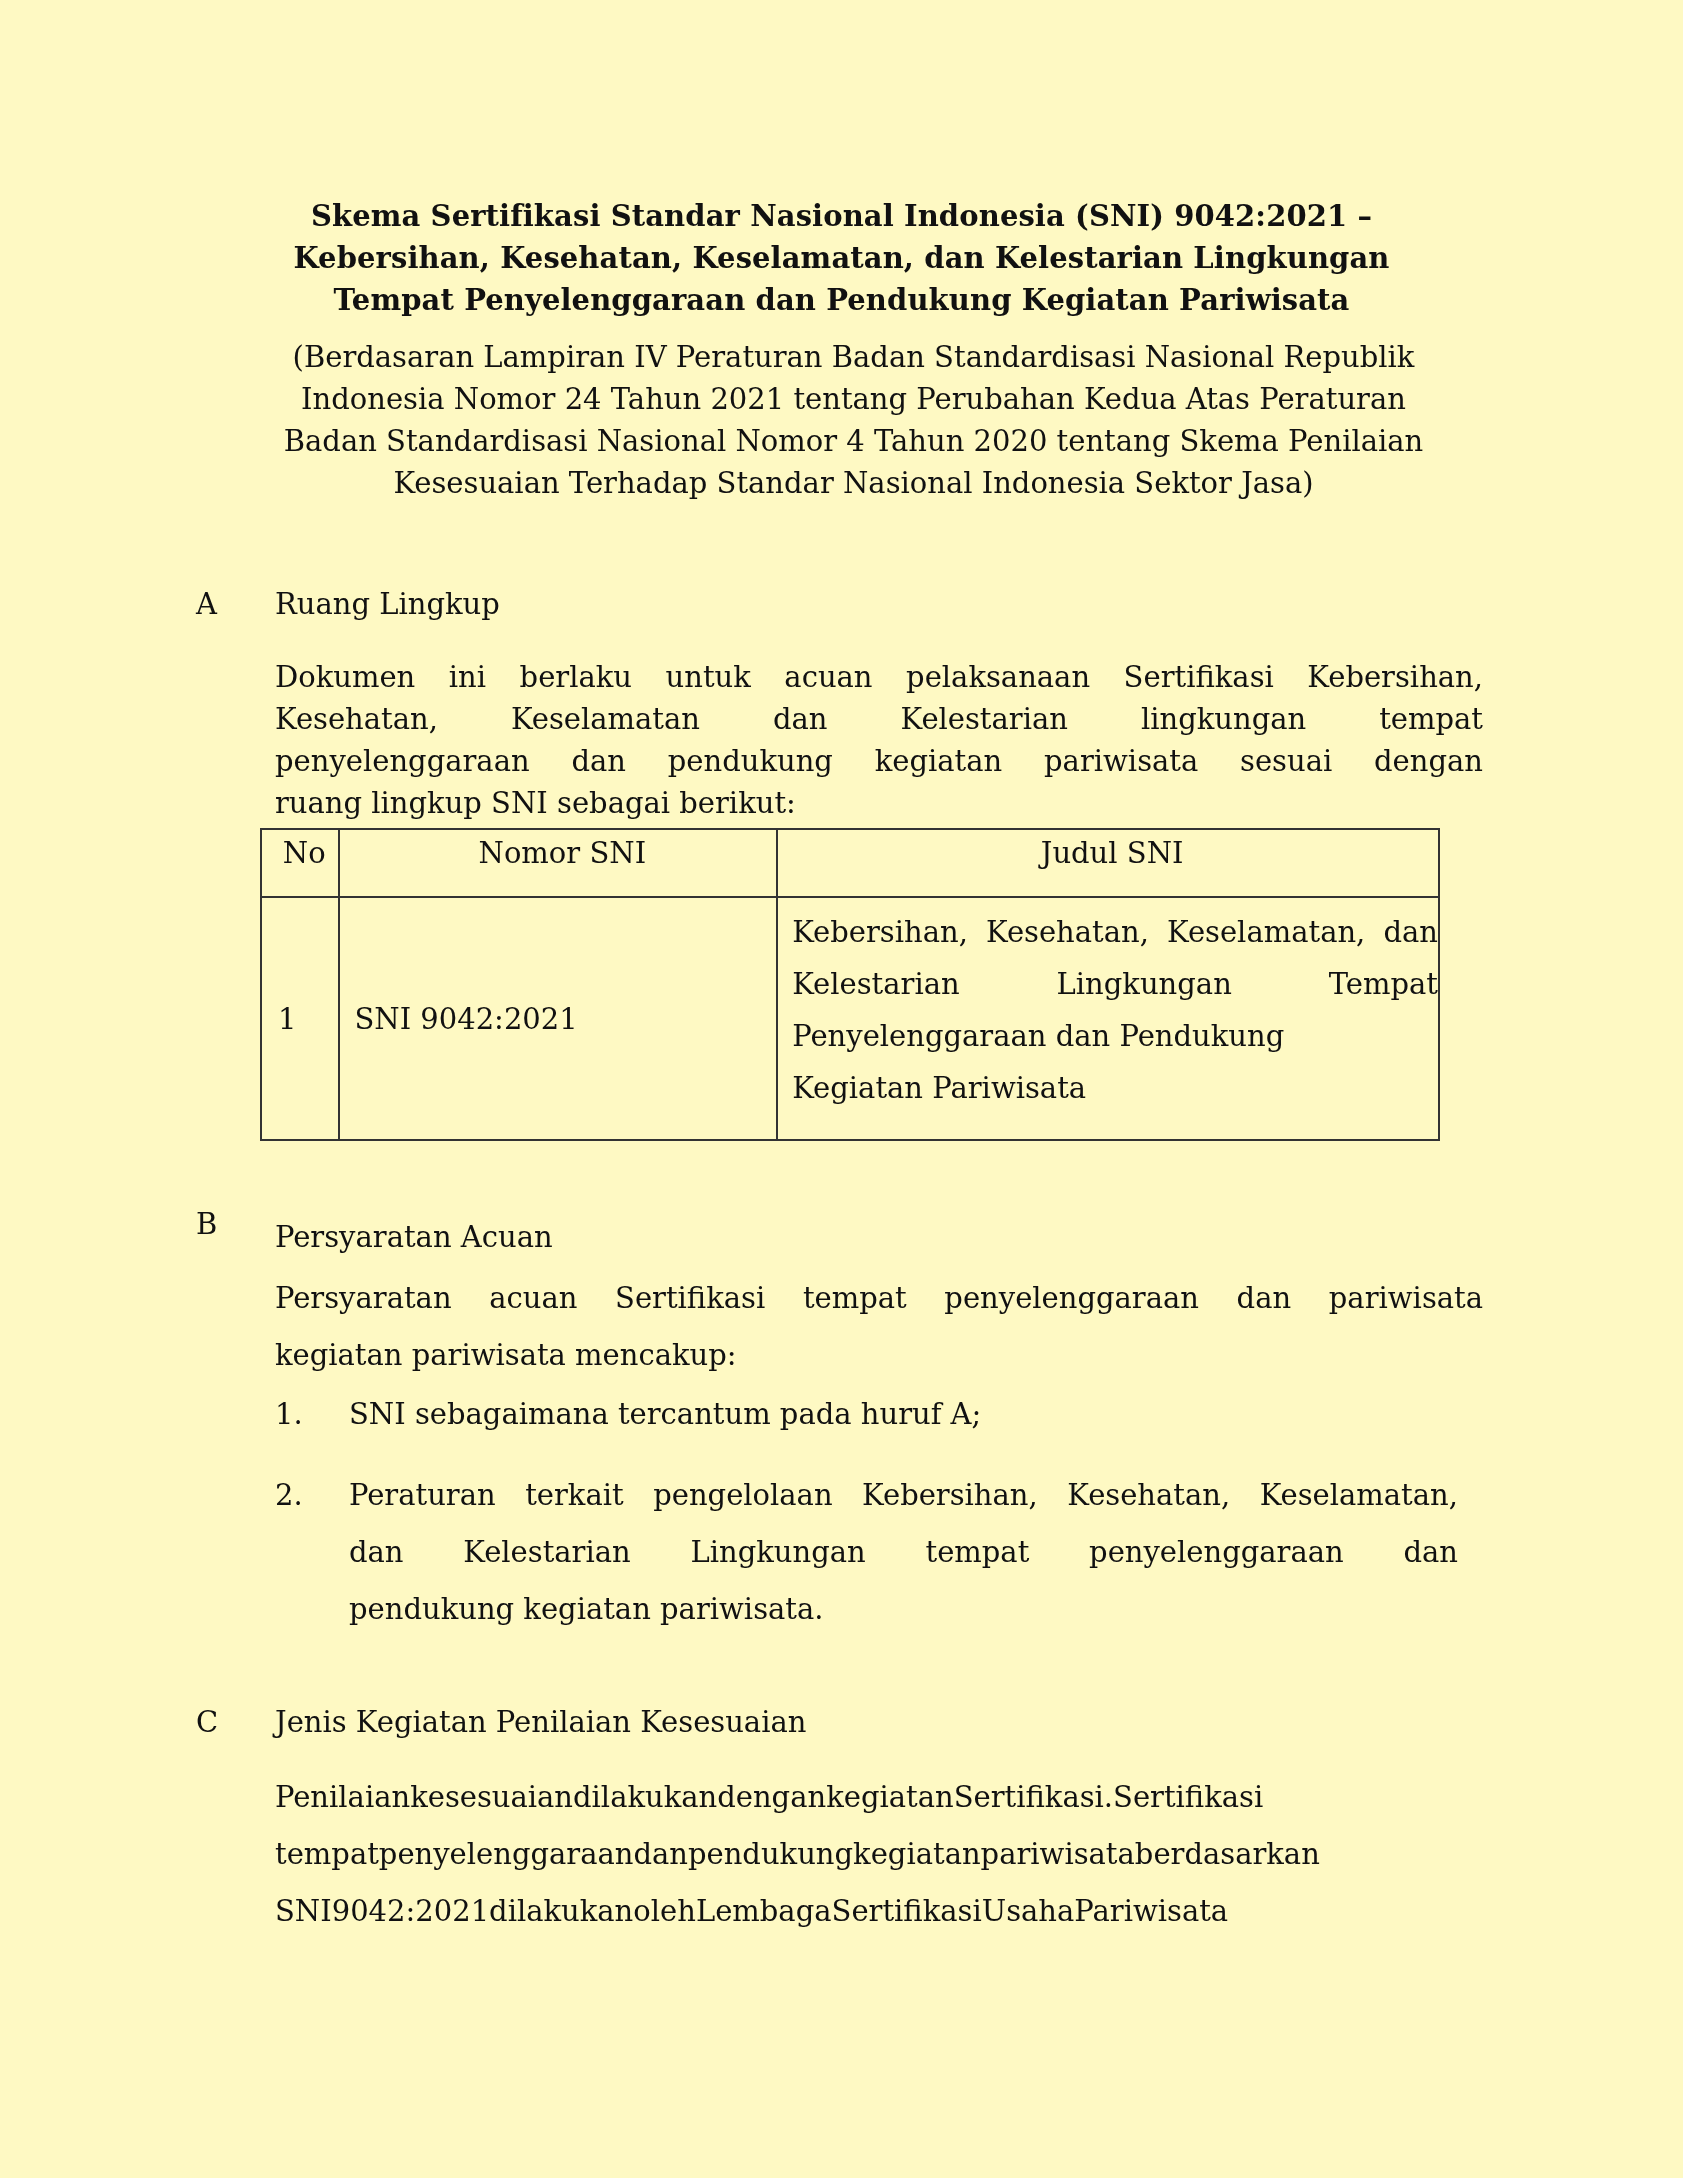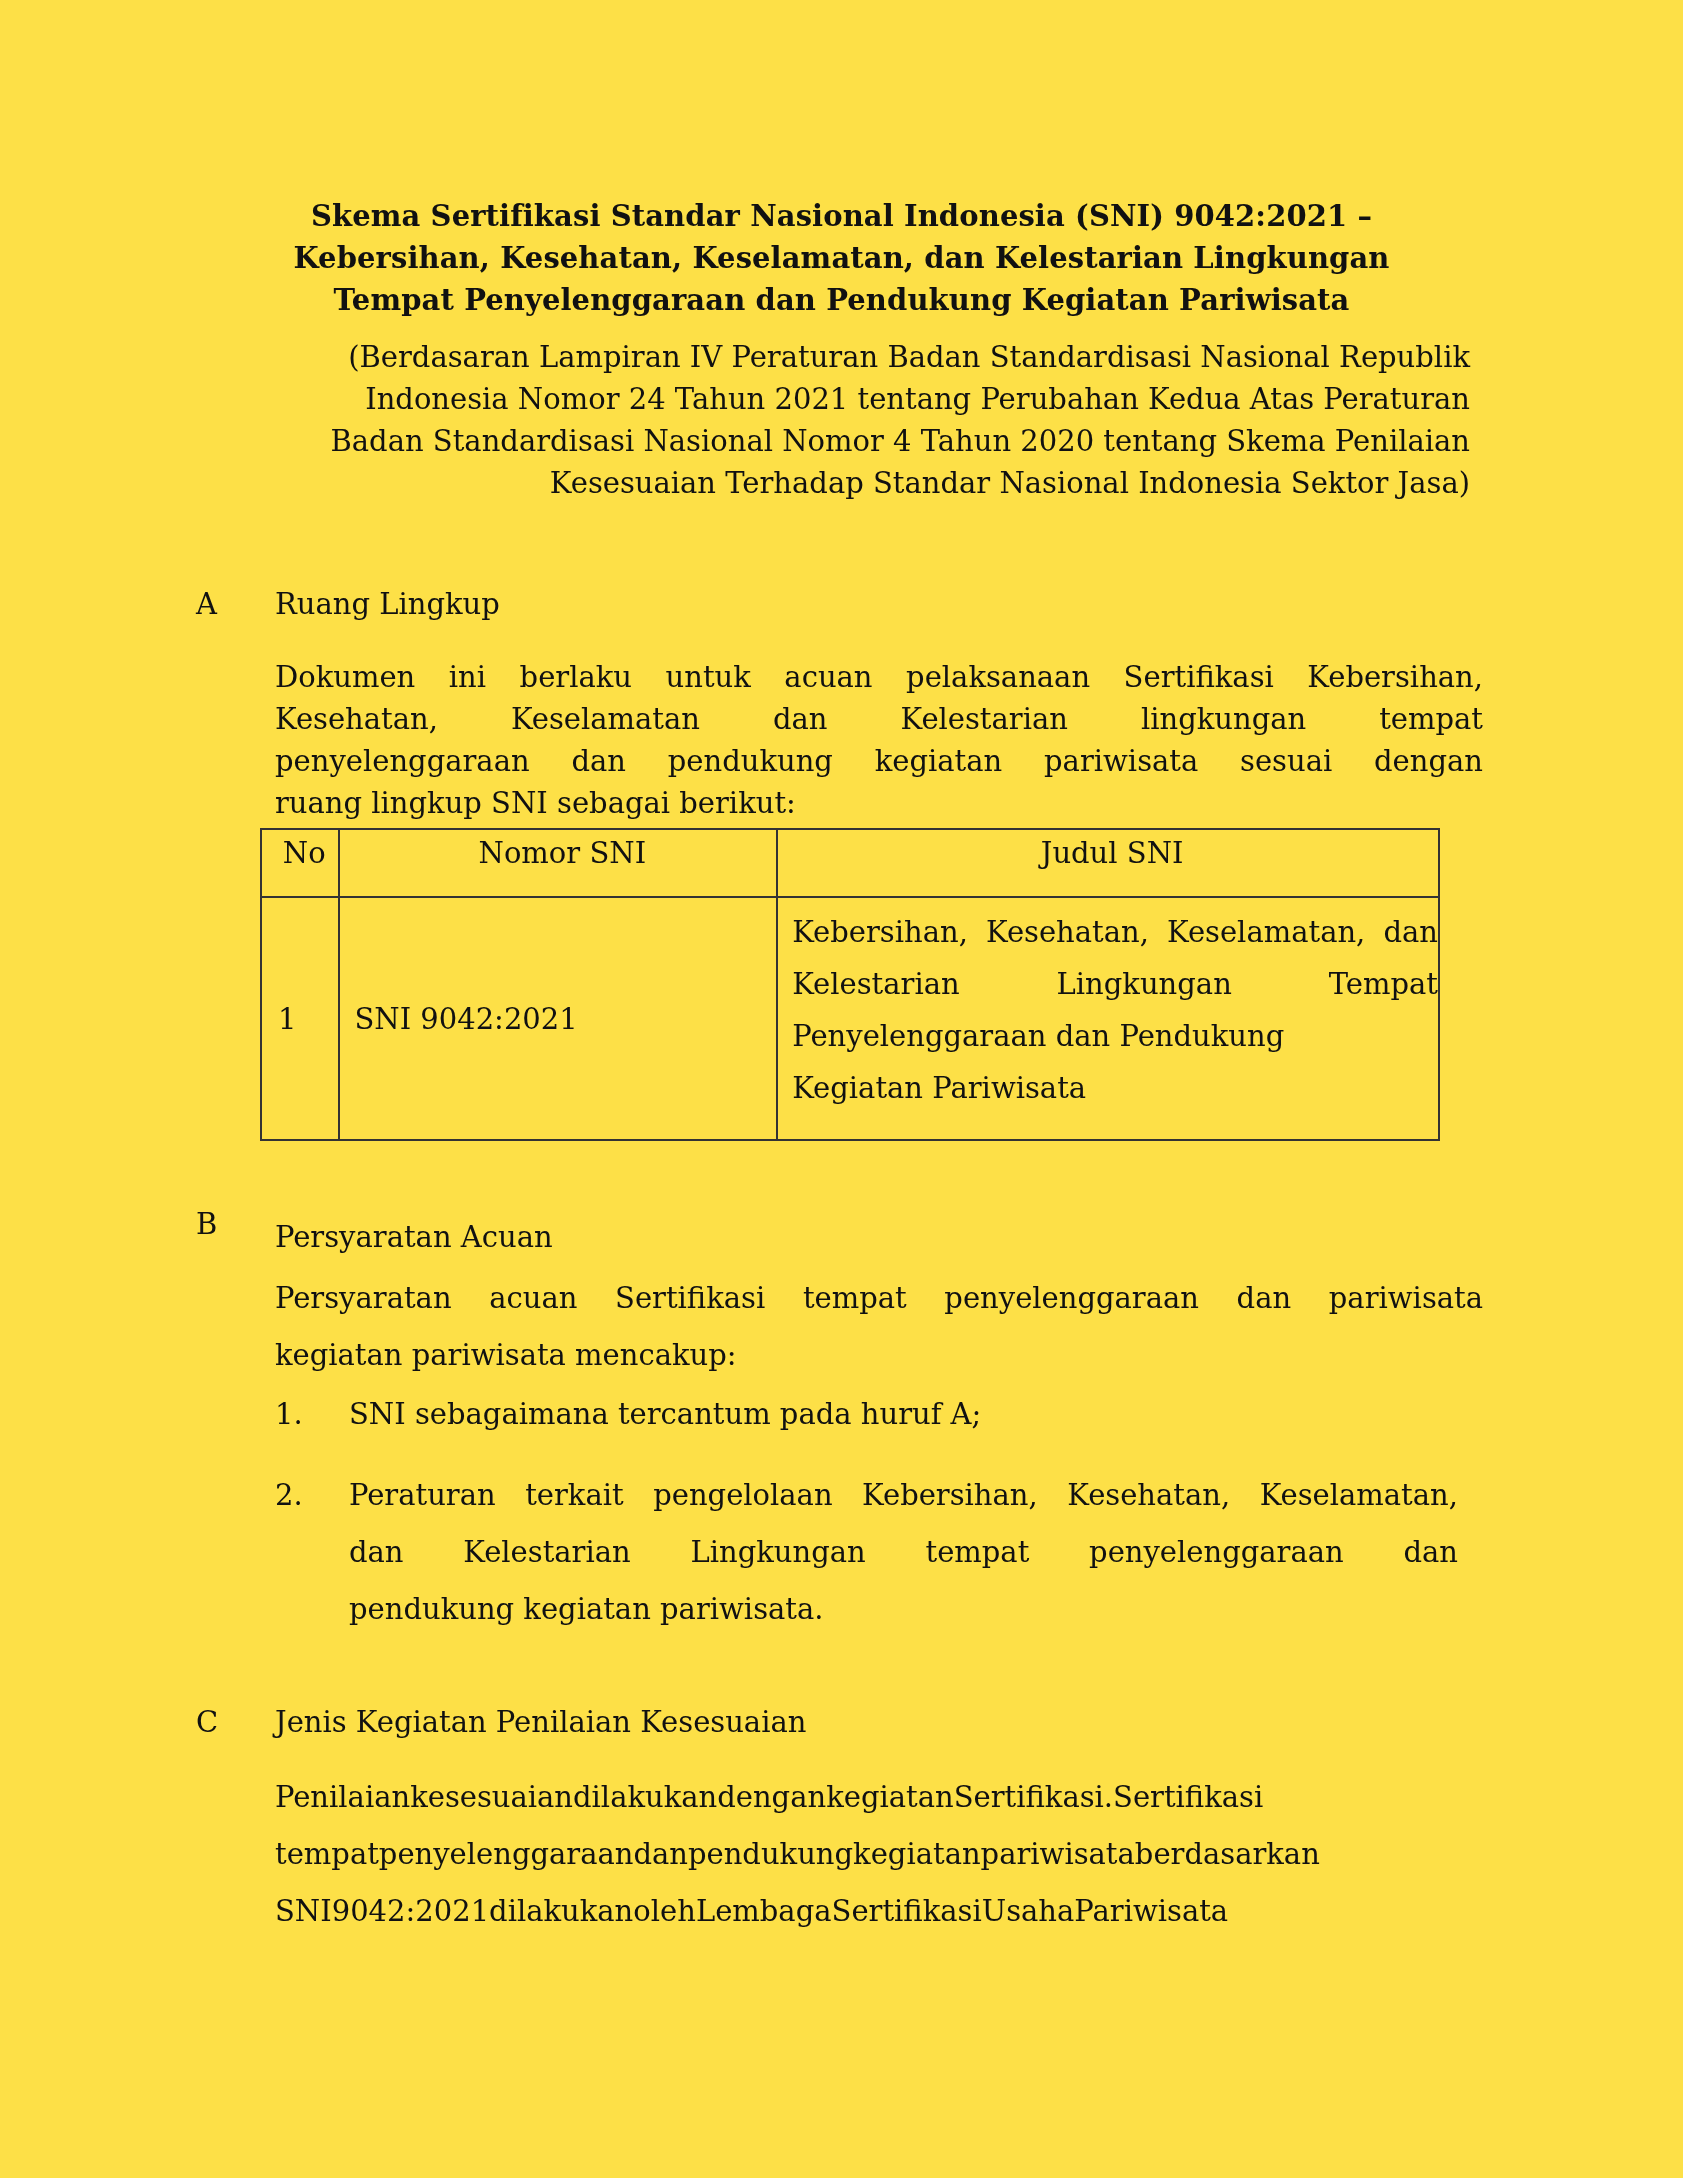--- a/index.html
+++ b/index.html
@@ -1,26 +1,26 @@
 <!DOCTYPE html>
 <html><head>
 <meta charset="utf-8">
 <style>
   html, body { margin: 0; padding: 0; background: #ffffff; }
   body { width: 1683px; height: 2178px; position: relative; overflow: hidden;
          font-family: "DejaVu Serif", "Liberation Serif", serif; color: #111111; }
-  .page { position: absolute; left: 0; top: 0; width: 1683px; height: 2178px; background: #fde047; }
+  .page { position: absolute; left: 0; top: 0; width: 1683px; height: 2178px; background: #fef9c3; }
 
   .title { position: absolute; left: 198px; width: 1287px; top: 195px;
            text-align: center; font-weight: bold; font-size: 29px; line-height: 42px;
            letter-spacing: 0.1px; }
   .title div { white-space: nowrap; }
 
-  .subtitle { position: absolute; left: 183px; width: 1287px; top: 336px;
-              text-align: right; font-size: 29px; line-height: 42px; }
+  .subtitle { position: absolute; left: 210px; width: 1287px; top: 336px;
+              text-align: center; font-size: 29px; line-height: 42px; }
   .subtitle div { white-space: nowrap; }
 
   .sec-letter { position: absolute; left: 196px; font-size: 29px; line-height: 42px; }
   .sec-title { position: absolute; left: 275px; font-size: 29px; line-height: 42px; white-space: nowrap; }
 
   .para { position: absolute; left: 275px; width: 1208px; font-size: 29px; }
   .para .ln { display: block; text-align: justify; text-align-last: justify; white-space: nowrap; height: 42px; line-height: 42px; }
   .para .ln.last { text-align-last: left; }
   .jline { display: flex; justify-content: space-between; width: 100%; }
 

